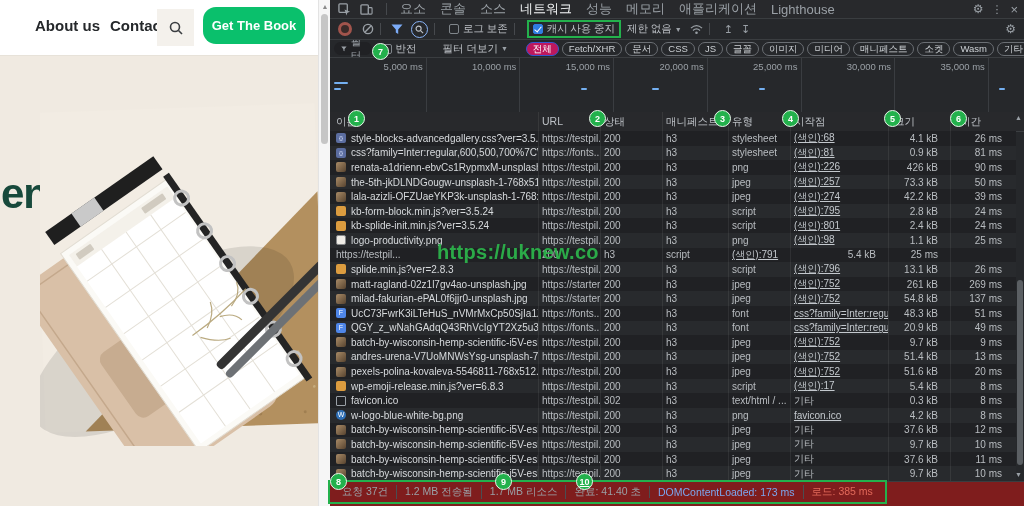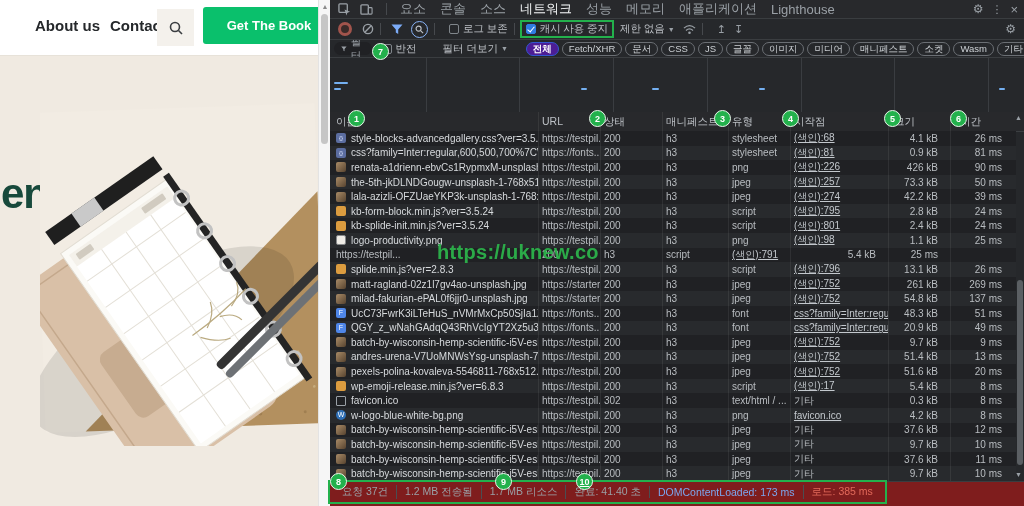--- a/index.html
+++ b/index.html
@@ -5,22 +5,22 @@
   html,body{margin:0;padding:0;background:#111;}
   #stage{position:relative;width:1024px;height:506px;overflow:hidden;
          font-family:"Liberation Sans",sans-serif;background:#242629;}
   
   .site{position:absolute;left:0;top:0;width:318px;height:506px;background:#f0eae1;overflow:hidden;}
   .topbar{position:absolute;left:0;top:0;width:318px;height:55px;background:#fff;border-bottom:1px solid #e7e2d9;}
   .navlink{position:absolute;top:17px;font-size:15px;font-weight:600;color:#25282b;cursor:pointer;}
   .nav-about{left:35px;} .nav-contact{left:110px;}
   .searchbox{position:absolute;left:157px;top:9px;width:37px;height:37px;background:#f4f1ec;
              display:flex;align-items:center;justify-content:center;cursor:pointer;}
-  .cta{position:absolute;left:203px;top:7px;width:102px;height:37px;background:#0ac06c;border-radius:3px;
-       color:#fff;font-size:13px;font-weight:700;display:flex;align-items:center;justify-content:center;cursor:pointer;padding-left:15px;}
+  .cta{position:absolute;left:203px;top:7px;width:102px;height:37px;background:#0ac06c;border-radius:13px;
+       color:#fff;font-size:13px;font-weight:700;display:flex;align-items:center;justify-content:center;cursor:pointer;}
   .hero-word{position:absolute;left:1px;top:170px;font-size:42px;font-weight:700;color:#17493b;letter-spacing:-1px;}
   
   .sitebar{position:absolute;left:318px;top:0;width:12px;height:506px;background:#f6f6f6;border-left:1px solid #e3e3e3;}
   .sitebar .arr{position:absolute;left:0;width:12px;text-align:center;font-size:7px;color:#8a8a8a;}
   .sitebar .thumb{position:absolute;left:2px;top:14px;width:7px;height:130px;background:#c6c6c6;border-radius:4px;}
   
   .dt{position:absolute;left:330px;top:0;width:694px;height:506px;background:#26282b;color:#bdc1c6;font-size:10.5px;}
   .tabbar{position:absolute;left:0;top:0;width:694px;height:19px;display:flex;align-items:center;
           background:#28292c;border-bottom:1px solid #3a3d40;gap:0;padding-left:6px;box-sizing:border-box;}
   .tbicon{width:16px;height:14px;display:flex;align-items:center;justify-content:center;margin-right:6px;cursor:pointer;color:#9aa0a6;}
@@ -35,36 +35,36 @@
            border-bottom:1px solid #3a3d40;padding-left:8px;box-sizing:border-box;}
   .rec{width:8px;height:8px;border:3px solid #a1544c;border-radius:50%;background:#3a2b29;cursor:pointer;}
   .clr{margin-left:10px;cursor:pointer;display:flex;}
   .funnel{margin-left:4px;cursor:pointer;display:flex;}
   .searchring{margin-left:8px;width:15px;height:15px;border:1.5px solid #8ab4f8;border-radius:50%;
               display:flex;align-items:center;justify-content:center;cursor:pointer;}
   .cbrow{display:flex;align-items:center;gap:4px;margin-left:8px;cursor:pointer;white-space:nowrap;font-family:Liberation Serif, serif;}
   .cb{width:10px;height:10px;border:1px solid #80868b;border-radius:2px;background:transparent;box-sizing:border-box;}
   .cb.on{background:#2f7de1;border-color:#2f7de1;position:relative;}
   .cb.on::after{content:"";position:absolute;left:2px;top:0px;width:3px;height:6px;border:solid #fff;border-width:0 1.5px 1.5px 0;transform:rotate(40deg);}
-  .cachebox{outline:2px solid #23b14c;padding:0 4px;margin-left:1px;}
+  .cachebox{outline:2px solid #23b14c;padding:0 4px;margin-left:8px;}
   .throttle{display:flex;align-items:center;gap:3px;margin-left:8px;cursor:pointer;white-space:nowrap;color:#bdc1c6;}
   .caret{font-size:7px;color:#9aa0a6;}
   .tbar-ic{margin-left:8px;color:#9aa0a6;cursor:pointer;display:flex;}
   .harr{margin-left:8px;font-size:11px;color:#9aa0a6;cursor:pointer;}
   .tb-spacer{flex:1;}
   .tb-gear{margin-right:8px;color:#9aa0a6;cursor:pointer;}
   
   .filterbar{position:absolute;left:0;top:40px;width:694px;height:18px;display:flex;align-items:center;
              border-bottom:1px solid #3a3d40;padding-left:4px;box-sizing:border-box;overflow:hidden;}
   .fpill{width:180px;height:13px;background:#202124;border-radius:8px;display:flex;align-items:center;
          padding:0 7px;gap:4px;color:#9aa0a6;cursor:text;}
   .chips{display:flex;align-items:center;gap:3px;margin-left:6px;}
   .chip{border:1px solid #6b6f74;border-radius:8px;padding:0px 6px;font-size:9.5px;color:#cdd1d5;
         white-space:nowrap;cursor:pointer;line-height:12px;}
-  .chip.active{background:#4c1d95;border-color:#3356cf;color:#fff;font-weight:bold;}
+  .chip.active{background:#be185d;border-color:#3356cf;color:#fff;}
   
   .timeline{position:absolute;left:0;top:58px;width:694px;height:54px;border-bottom:1px solid #3c3f42;cursor:col-resize;}
   .ruler{position:absolute;left:2px;top:2px;white-space:nowrap;}
   .tick-cell{display:inline-block;width:93.7px;text-align:right;padding-right:3px;box-sizing:border-box;
              font-size:9.5px;color:#9aa0a6;}
   .gridline{position:absolute;top:0;width:1px;height:54px;background:#3a3d41;}
   .wmark{position:absolute;height:2px;background:#74b0f2;border-radius:1px;}
   
   .thead{position:absolute;left:0;top:112px;width:694px;height:19px;background:#28292c;border-bottom:1px solid #3c3f42;}
   .hc{position:absolute;top:3px;font-size:10.5px;color:#bdc1c6;cursor:pointer;white-space:nowrap;}
@@ -328,20 +328,21 @@
     </div>
 
     <div class="timeline">
       <div class="gridline" style="left: 95.7px;"></div>
         <div class="gridline" style="left: 189.4px;"></div>
         <div class="gridline" style="left: 283.1px;"></div>
         <div class="gridline" style="left: 376.8px;"></div>
         <div class="gridline" style="left: 470.5px;"></div>
         <div class="gridline" style="left: 564.2px;"></div>
         <div class="gridline" style="left: 657.9px;"></div>
+        <div class="ruler"><div class="tick-cell">5,000 ms</div><div class="tick-cell">10,000 ms</div><div class="tick-cell">15,000 ms</div><div class="tick-cell">20,000 ms</div><div class="tick-cell">25,000 ms</div><div class="tick-cell">30,000 ms</div><div class="tick-cell">35,000 ms</div></div>
       <div>
           <div class="wmark" style="left: 4.2488px; width: 14.2424px; top: 24px;"></div>
           <div class="wmark" style="left: 4.2488px; width: 7.1212px; top: 30px;"></div>
           <div class="wmark" style="left: 251.242px; width: 6.1842px; top: 30px;"></div>
           <div class="wmark" style="left: 322.454px; width: 6.1842px; top: 30px;"></div>
           <div class="wmark" style="left: 429.272px; width: 6.1842px; top: 30px;"></div>
           <div class="wmark" style="left: 669.144px; width: 6.1842px; top: 30px;"></div>
         </div>
     </div>
 

